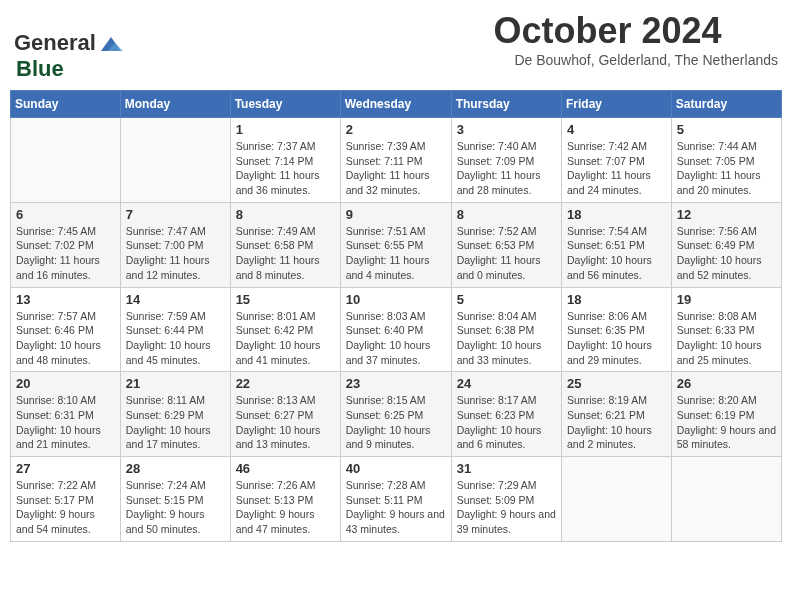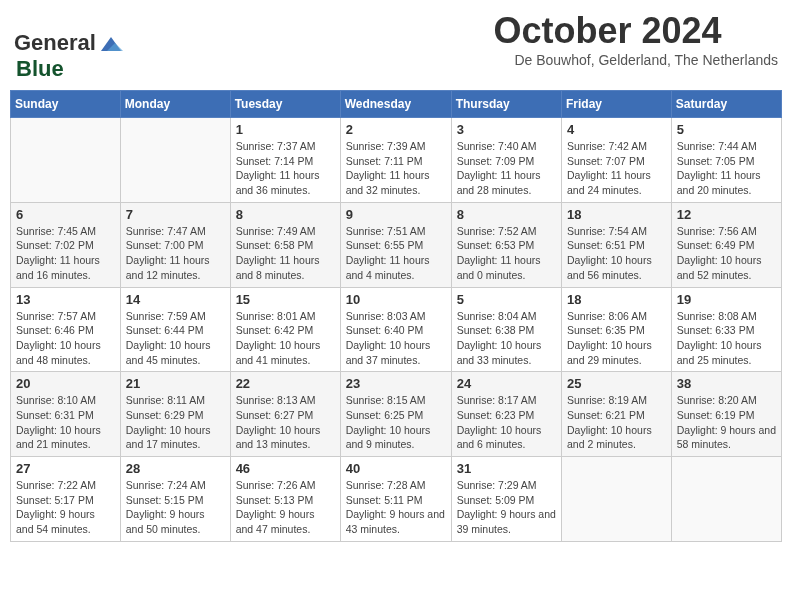--- a/index.html
+++ b/index.html
@@ -219,21 +219,21 @@
         </td>
         <td>
           <span class="day-number">24</span>
           <div class="day-info">Sunrise: 8:17 AM<br>Sunset: 6:23 PM<br>Daylight: 10 hours and 6 minutes.</div>
         </td>
         <td>
           <span class="day-number">25</span>
           <div class="day-info">Sunrise: 8:19 AM<br>Sunset: 6:21 PM<br>Daylight: 10 hours and 2 minutes.</div>
         </td>
         <td>
-          <span class="day-number">38</span>
+          <span class="day-number">26</span>
           <div class="day-info">Sunrise: 8:20 AM<br>Sunset: 6:19 PM<br>Daylight: 9 hours and 58 minutes.</div>
         </td>
       </tr>
       <tr>
         <td>
           <span class="day-number">27</span>
           <div class="day-info">Sunrise: 7:22 AM<br>Sunset: 5:17 PM<br>Daylight: 9 hours and 54 minutes.</div>
         </td>
         <td>
           <span class="day-number">28</span>

